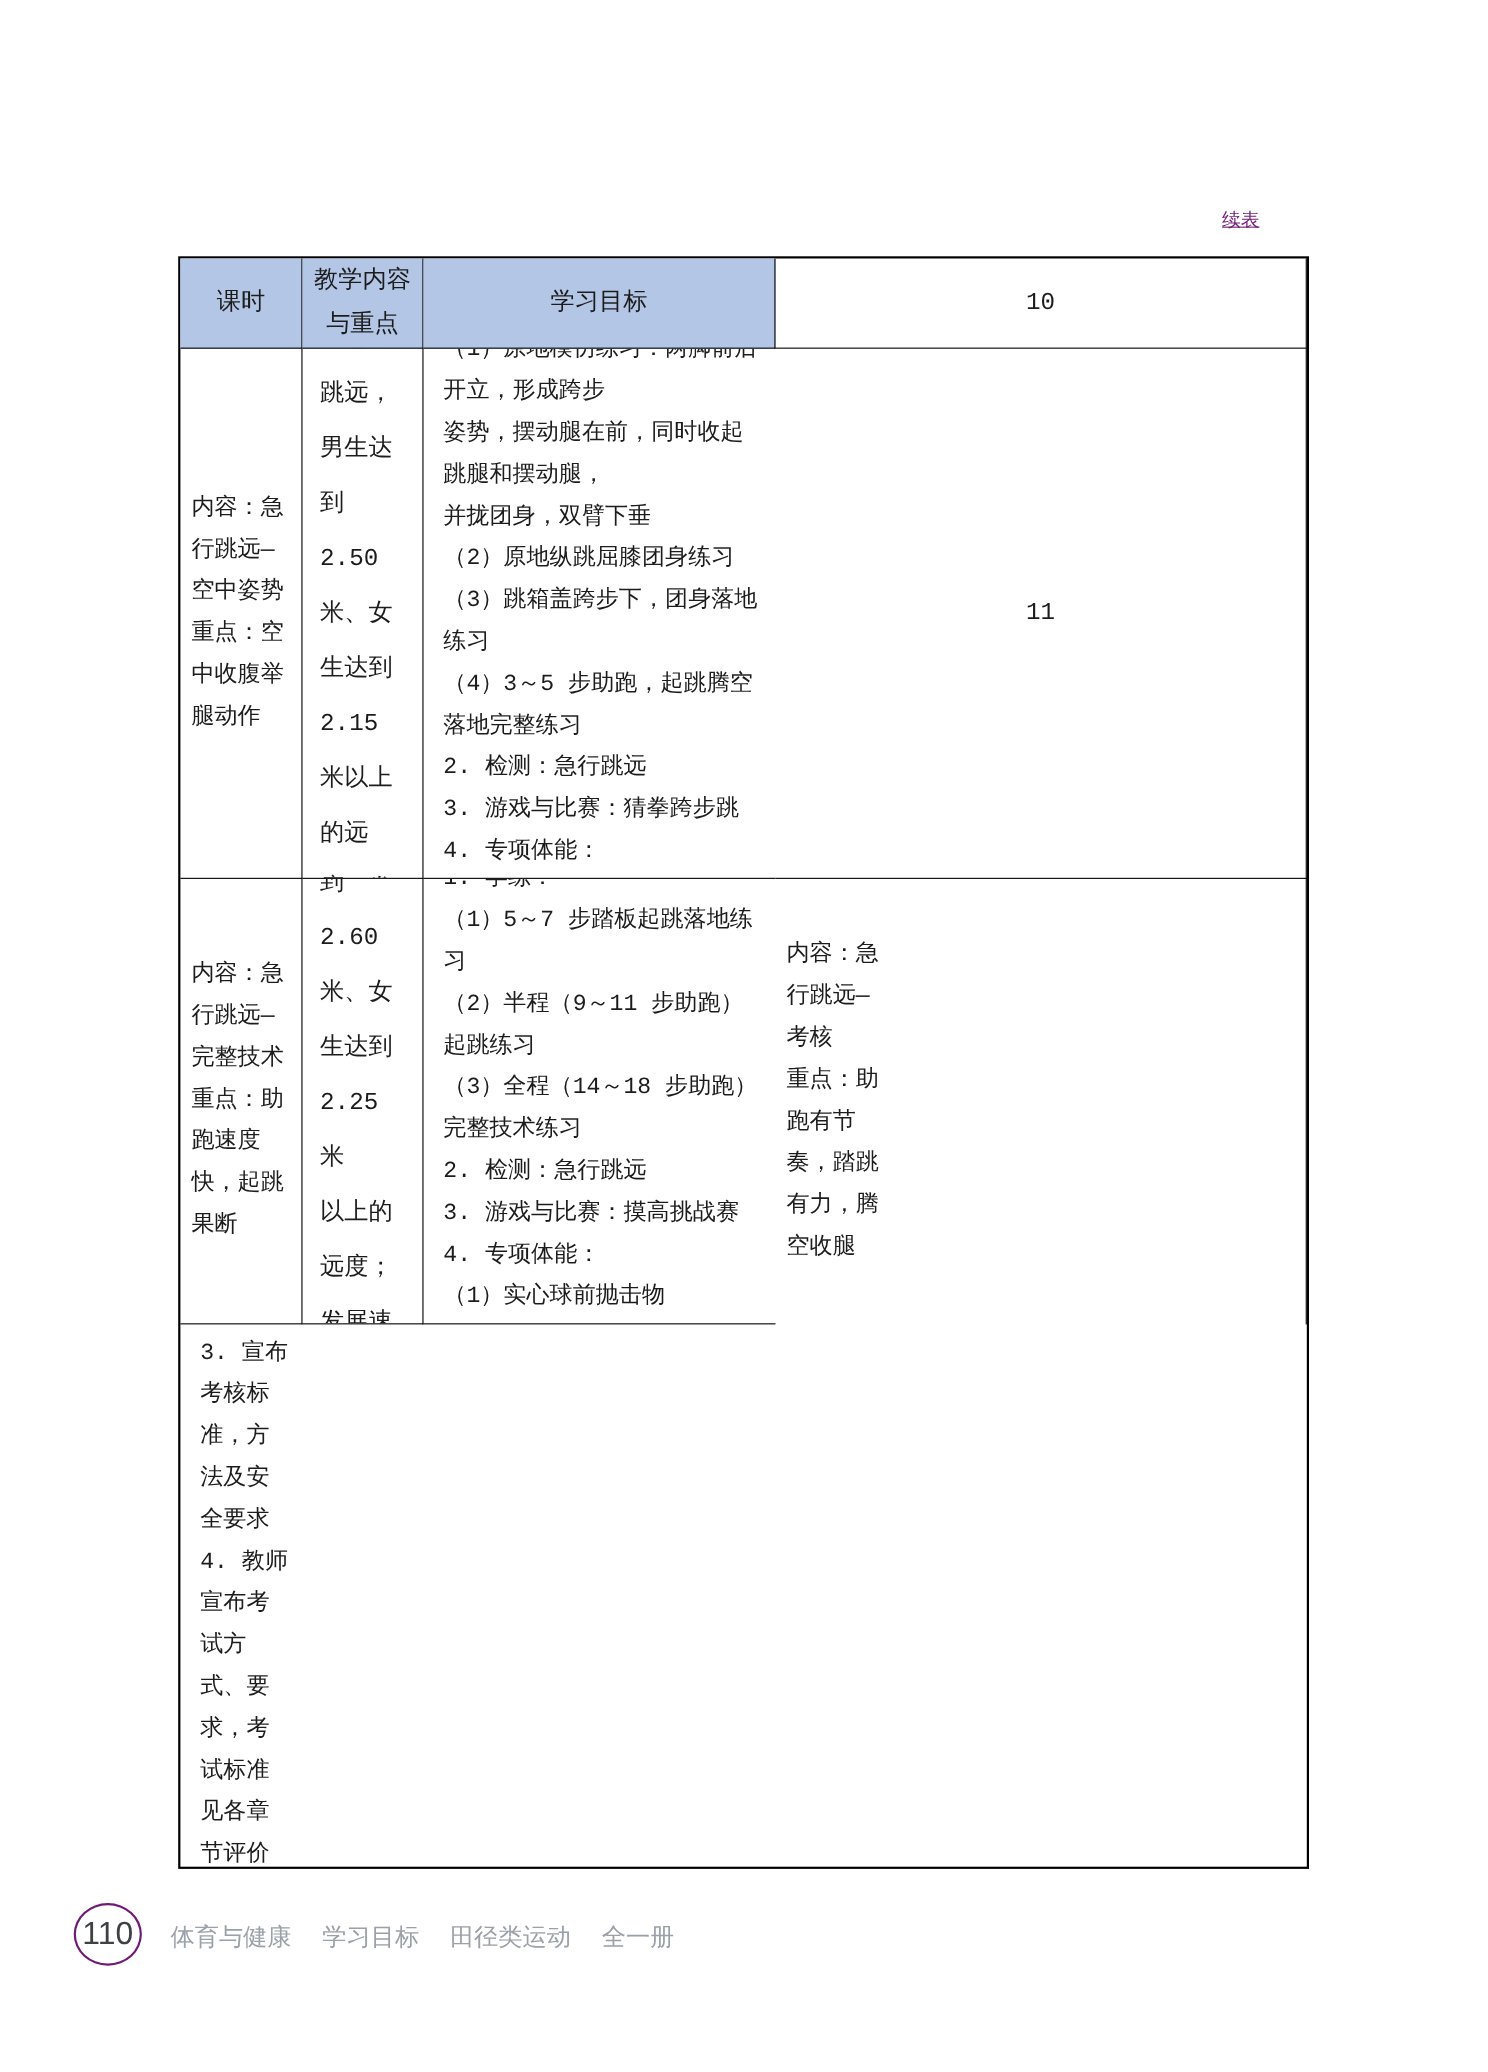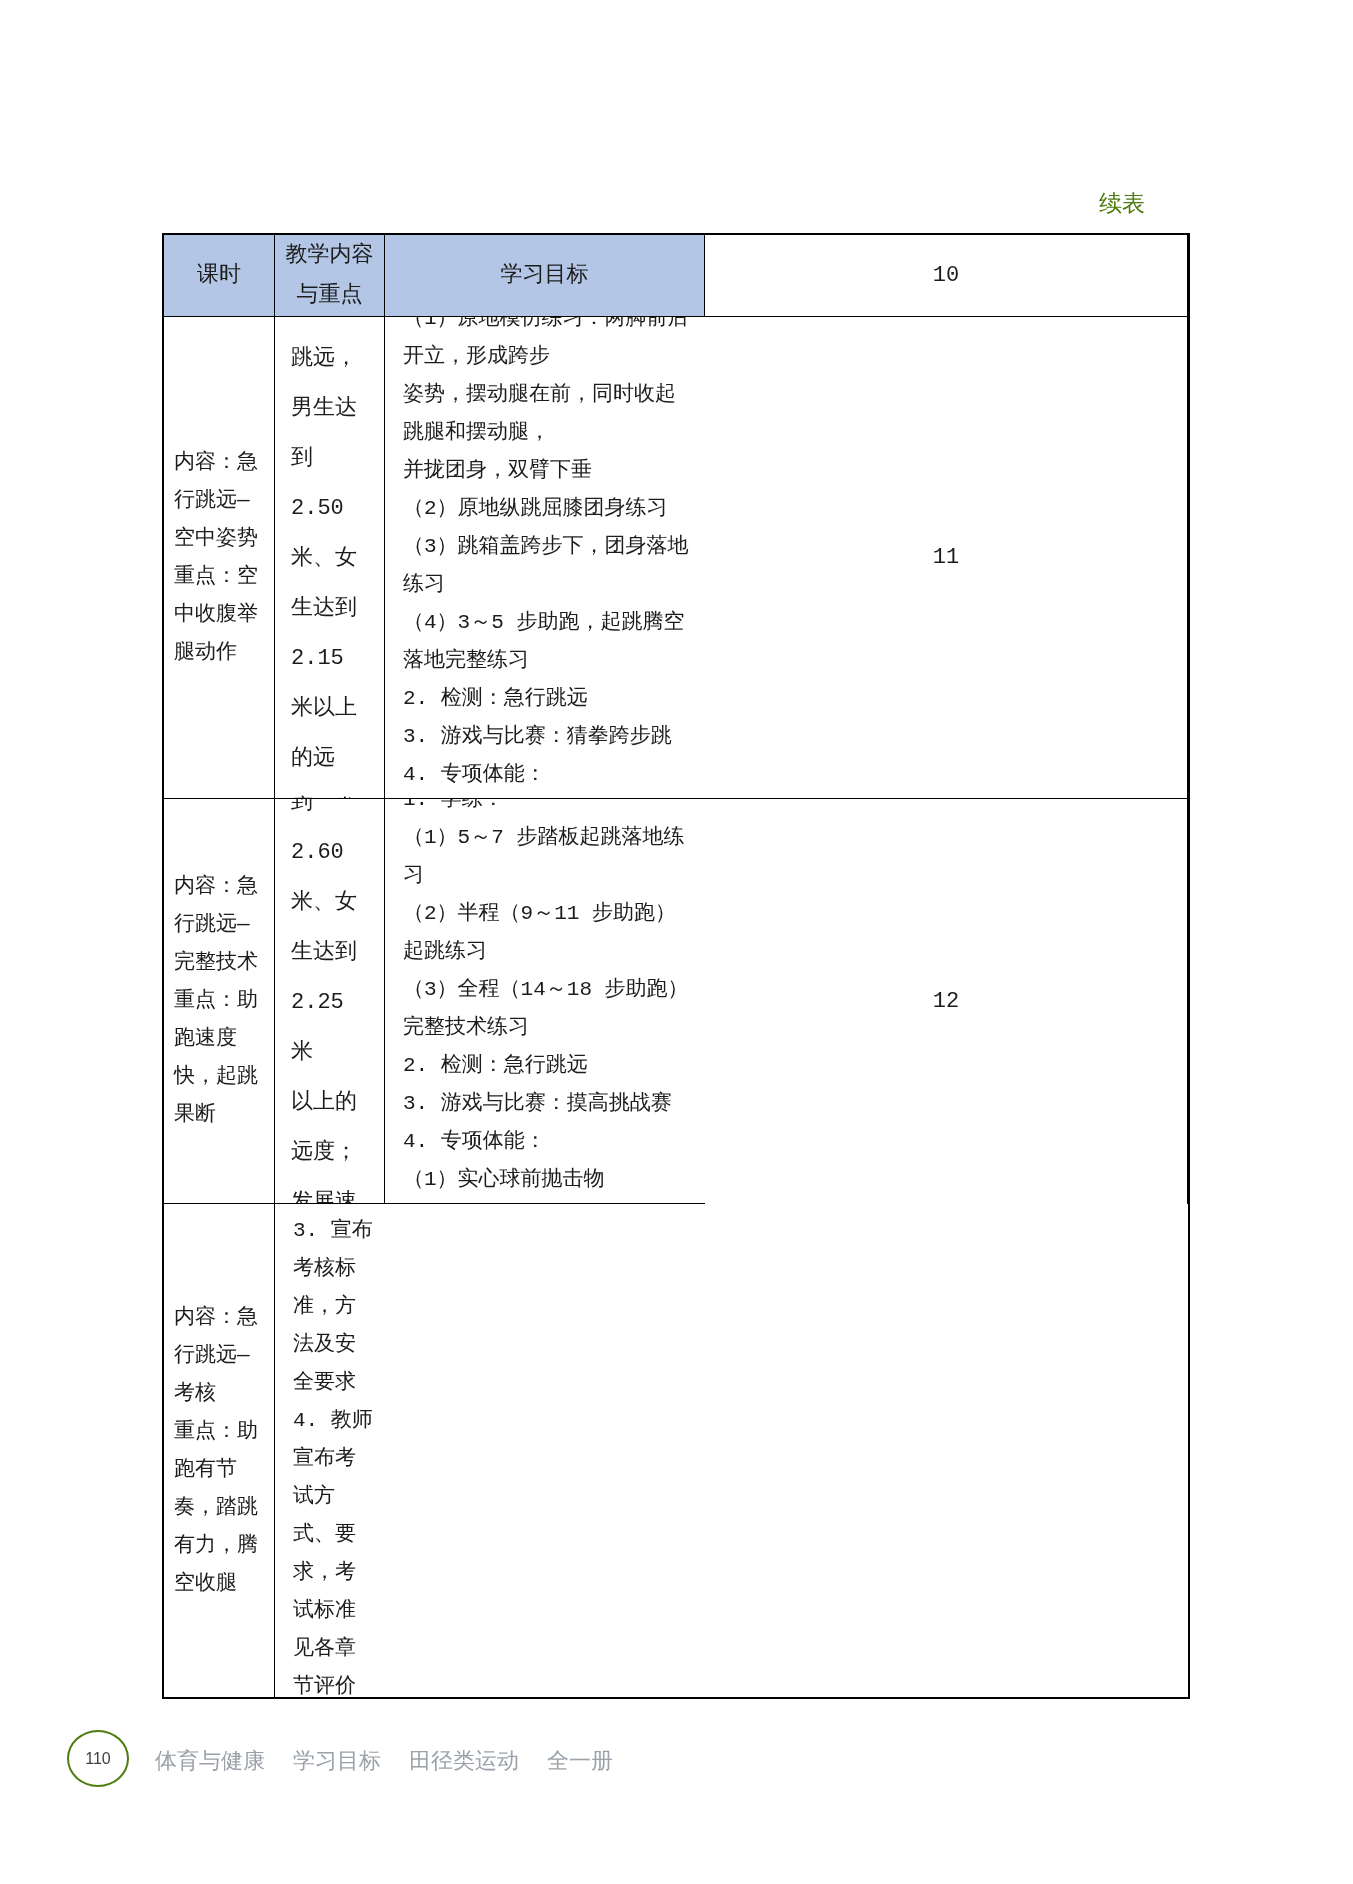--- a/index.html
+++ b/index.html
@@ -9,23 +9,24 @@
     height: 1884px;
     background: #ffffff;
     font-family: "Liberation Serif", "DejaVu Serif", serif;
     color: #1c1c1c;
     overflow: hidden;
   }
   .continued {
     position: absolute;
     top: 188px;
     right: 208px;
-    font-size: 23px;
-    color: #4d7c0f;
+    font-size: 17px;
+    color: #701a75;
     white-space: nowrap;
+    text-decoration: underline;
   }
   .plan-table {
     position: absolute;
     left: 162px;
     top: 233px;
     width: 1028px;
     box-sizing: border-box;
     border: 2.5px solid #000;
     display: grid;
     grid-template-columns: 111px 110px 320px 1fr;
@@ -79,26 +80,26 @@
     height: 60px;
     font-family: "Liberation Sans", "DejaVu Sans", sans-serif;
   }
   .page-badge {
     position: absolute;
     left: 67px;
     top: 0;
     width: 62px;
     height: 57px;
     box-sizing: border-box;
-    border: 2px solid #4d7c0f;
+    border: 2px solid #701a75;
     border-radius: 50%;
     display: flex;
     align-items: center;
     justify-content: center;
-    font-size: 16px;
+    font-size: 29px;
     color: #3f4245;
   }
   .footer-text {
     position: absolute;
     left: 155px;
     top: 16px;
     display: flex;
     gap: 28px;
     font-size: 22px;
     color: #9aa1a8;
@@ -193,23 +194,20 @@
 （1）5～7 步踏板起跳落地练习
 （2）半程（9～11 步助跑）起跳练习
 （3）全程（14～18 步助跑）完整技术练习
 2. 检测：急行跳远
 3. 游戏与比赛：摸高挑战赛
 4. 专项体能：
 （1）实心球前抛击物
 （2）单脚站立传接球或轻物</span>
       </div>
 
-    <div class="cell lesson row-last">
-        <span class="txt">12</span>
-      </div>
     <div class="cell focus row-last">
         <span class="txt">内容：急
 行跳远—
 考核
 重点：助
 跑有节
 奏，踏跳
 有力，腾
 空收腿</span>
       </div>

